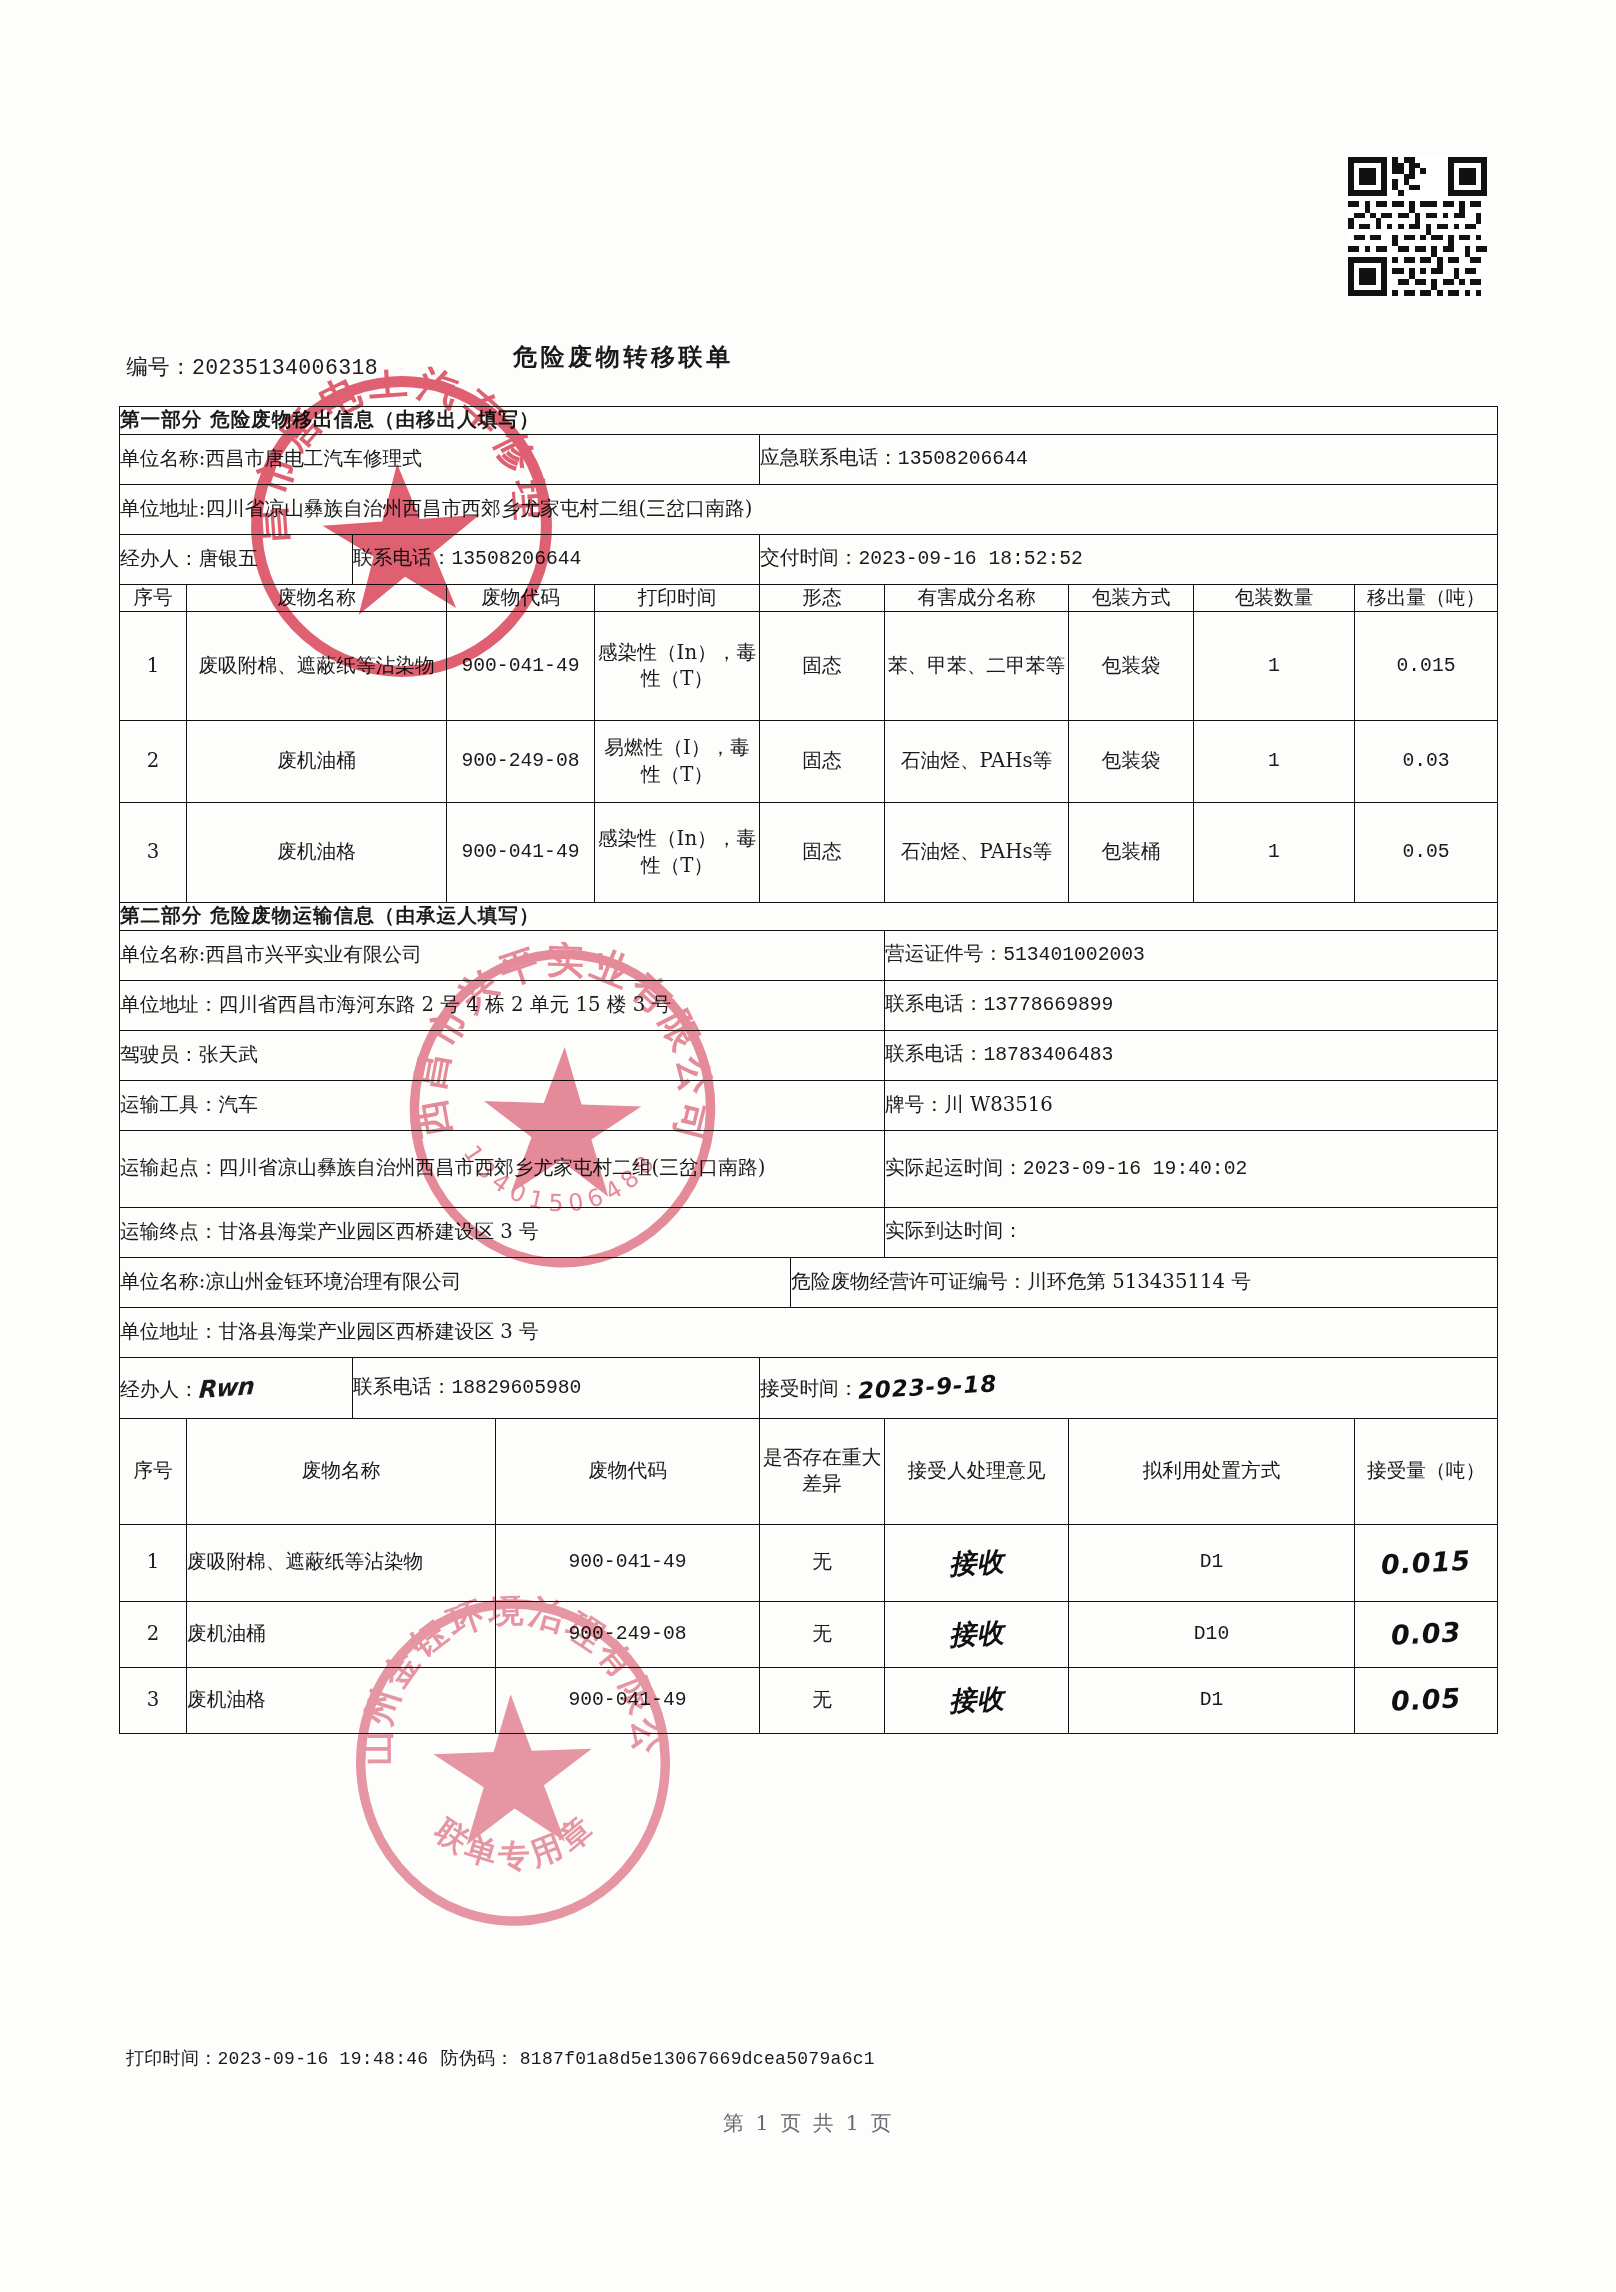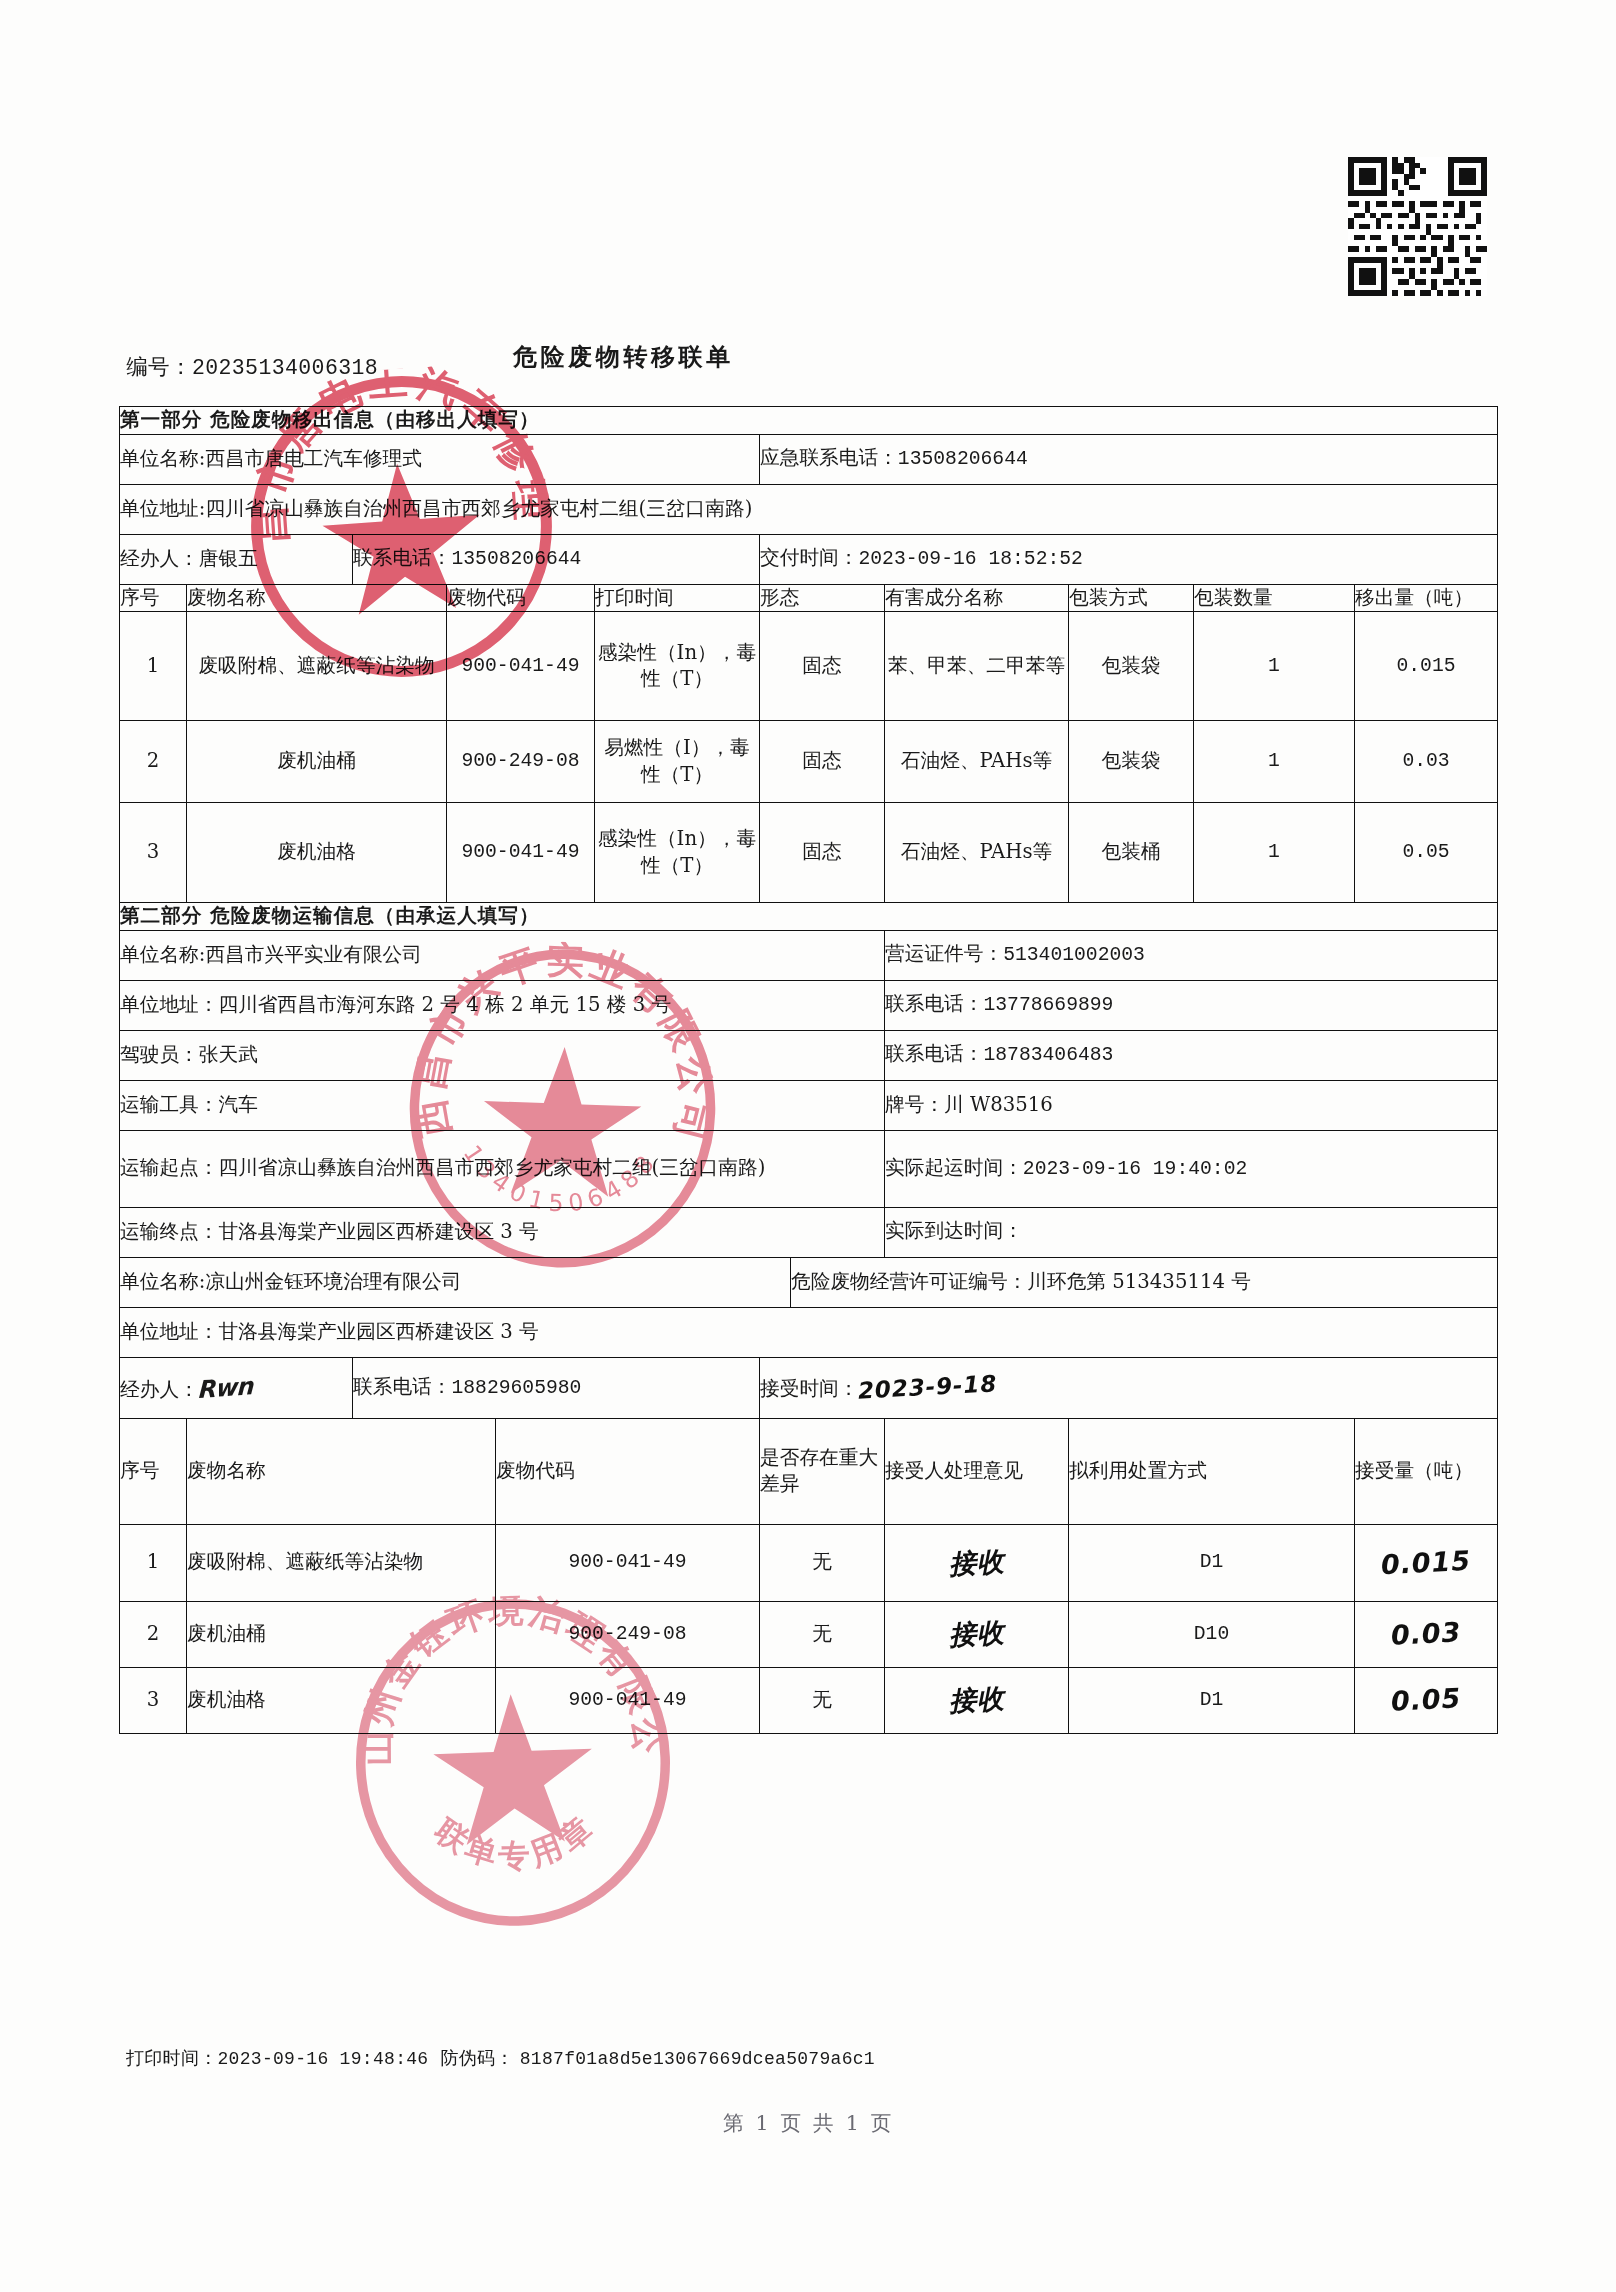--- a/index.html
+++ b/index.html
@@ -78,21 +78,21 @@
 
   .section-bar {
     font-family: "DejaVu Sans", "Liberation Sans", sans-serif;
     font-weight: bold;
     font-size: 20.6px;
     letter-spacing: 0.9px;
     padding: 9.9px 12.5px;
   }
   .fieldrow { height: 50px; }
   .th {
-    text-align: left;
+    text-align: center;
     font-size: 19px;
     padding: 9px 3.6px;
     line-height: 1.28;
   }
   .cell-c { text-align: center; font-size: 19px; padding: 9px 4.5px; line-height: 1.4; }
   .cell-l { text-align: left;   font-size: 19px; padding: 9px 9px; line-height: 1.4; }
   .num { font-family: Liberation Mono, monospace; }
 
   
   .hand {

